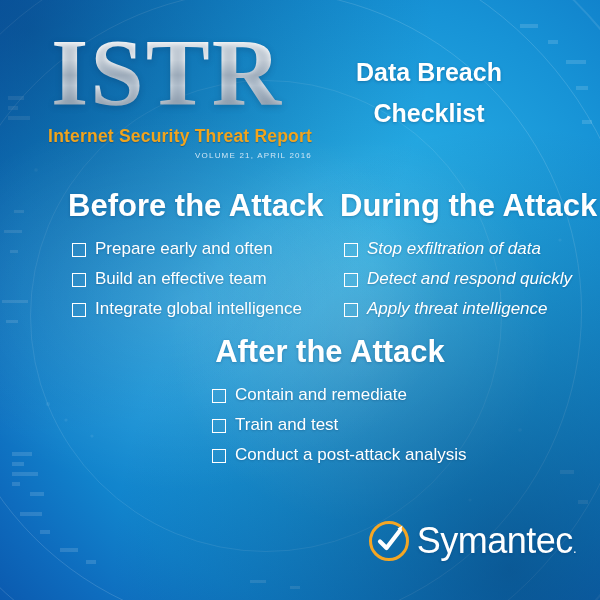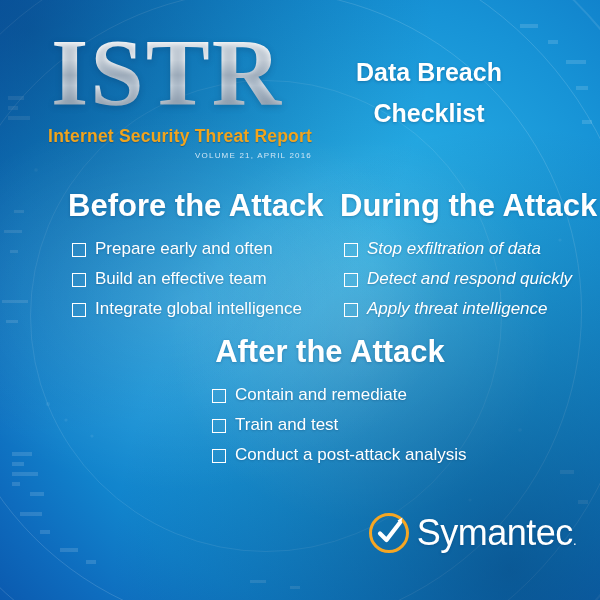--- a/index.html
+++ b/index.html
@@ -140,21 +140,21 @@
     text-shadow: 0 1px 2px rgba(0,50,95,0.28);
   }
   .col-before ul.checklist { padding-left: 26px; }
   .col-during ul.checklist { padding-left: 14px; font-style: italic; }
   .col-after  ul.checklist { padding-left: 62px; }
 
   
   .logo {
     position: absolute;
     right: 24px;
-    bottom: 46px;
+    bottom: 38px;
     display: flex;
     align-items: center;
   }
   .logo-mark {
     position: relative;
     width: 40px; height: 40px;
     margin-right: 8px;
   }
   .logo-text {
     color: #ffffff;

